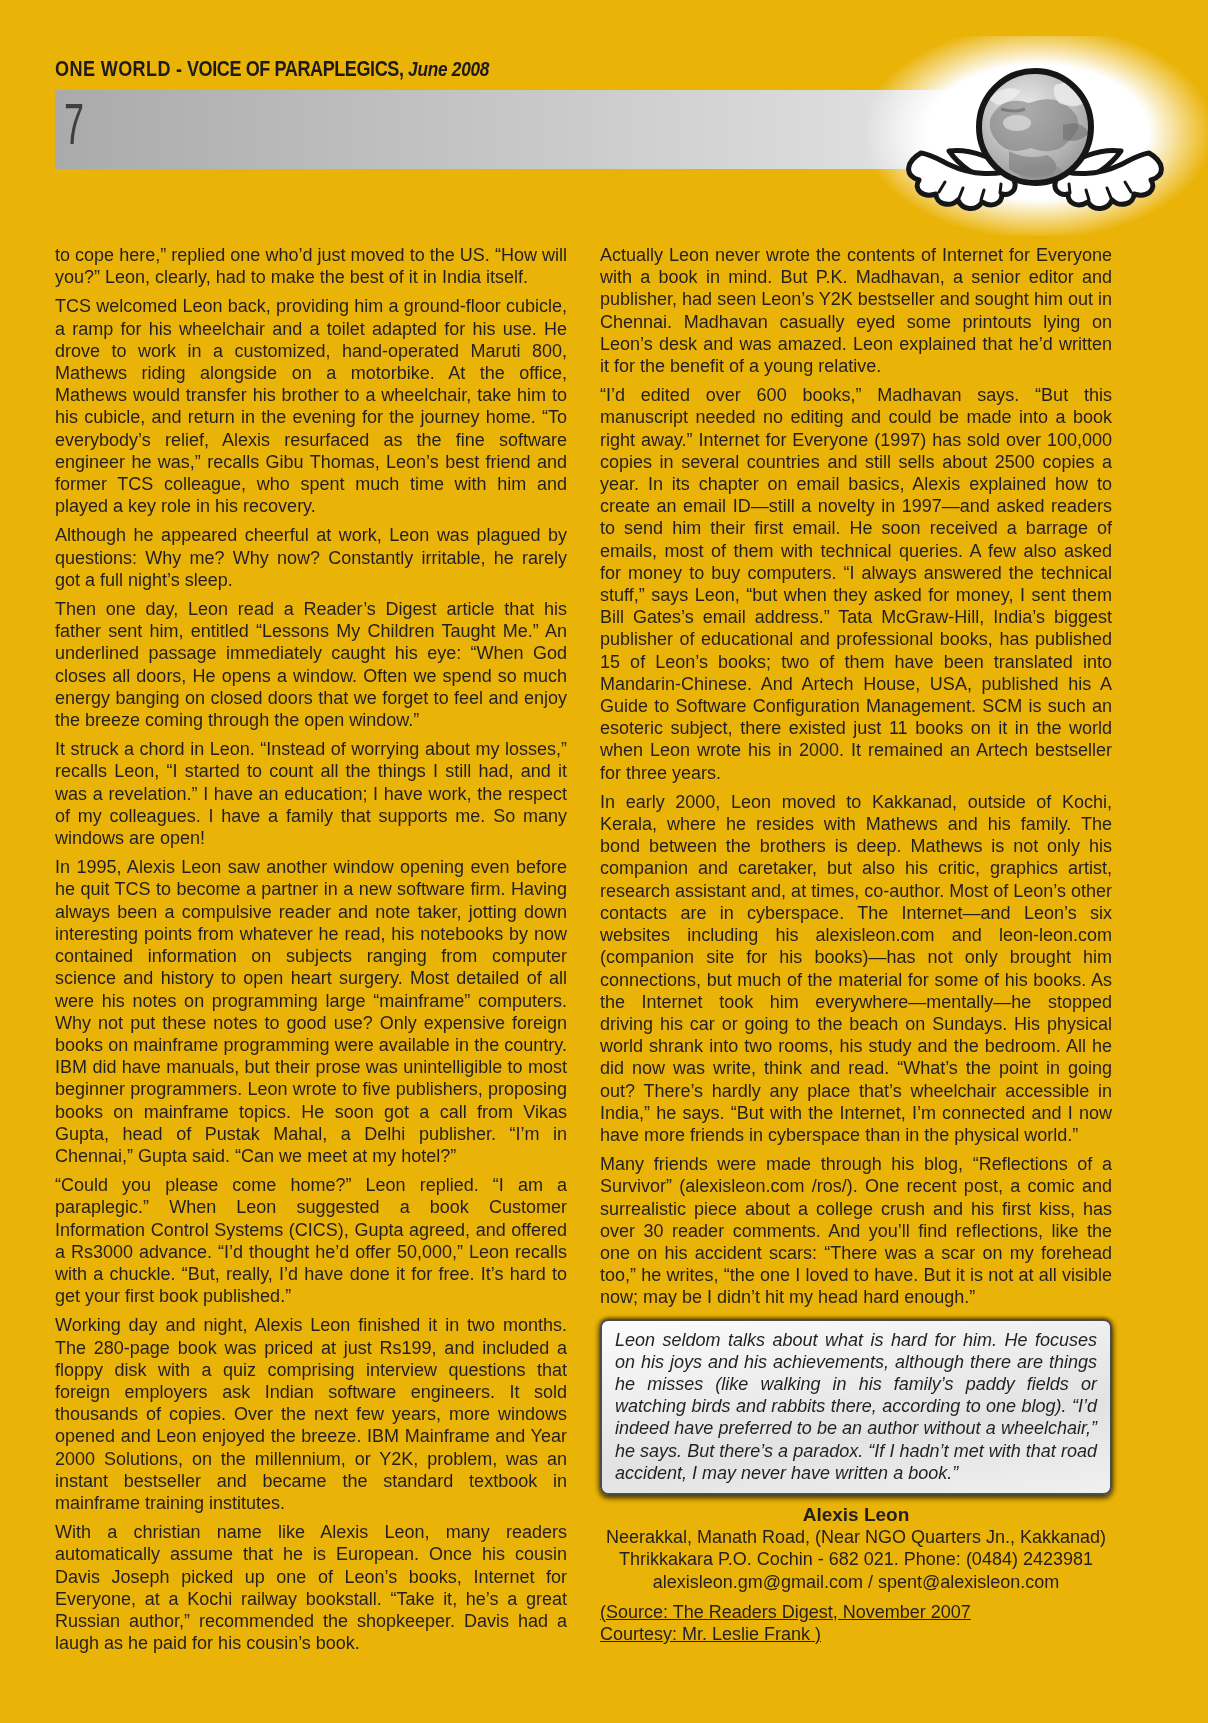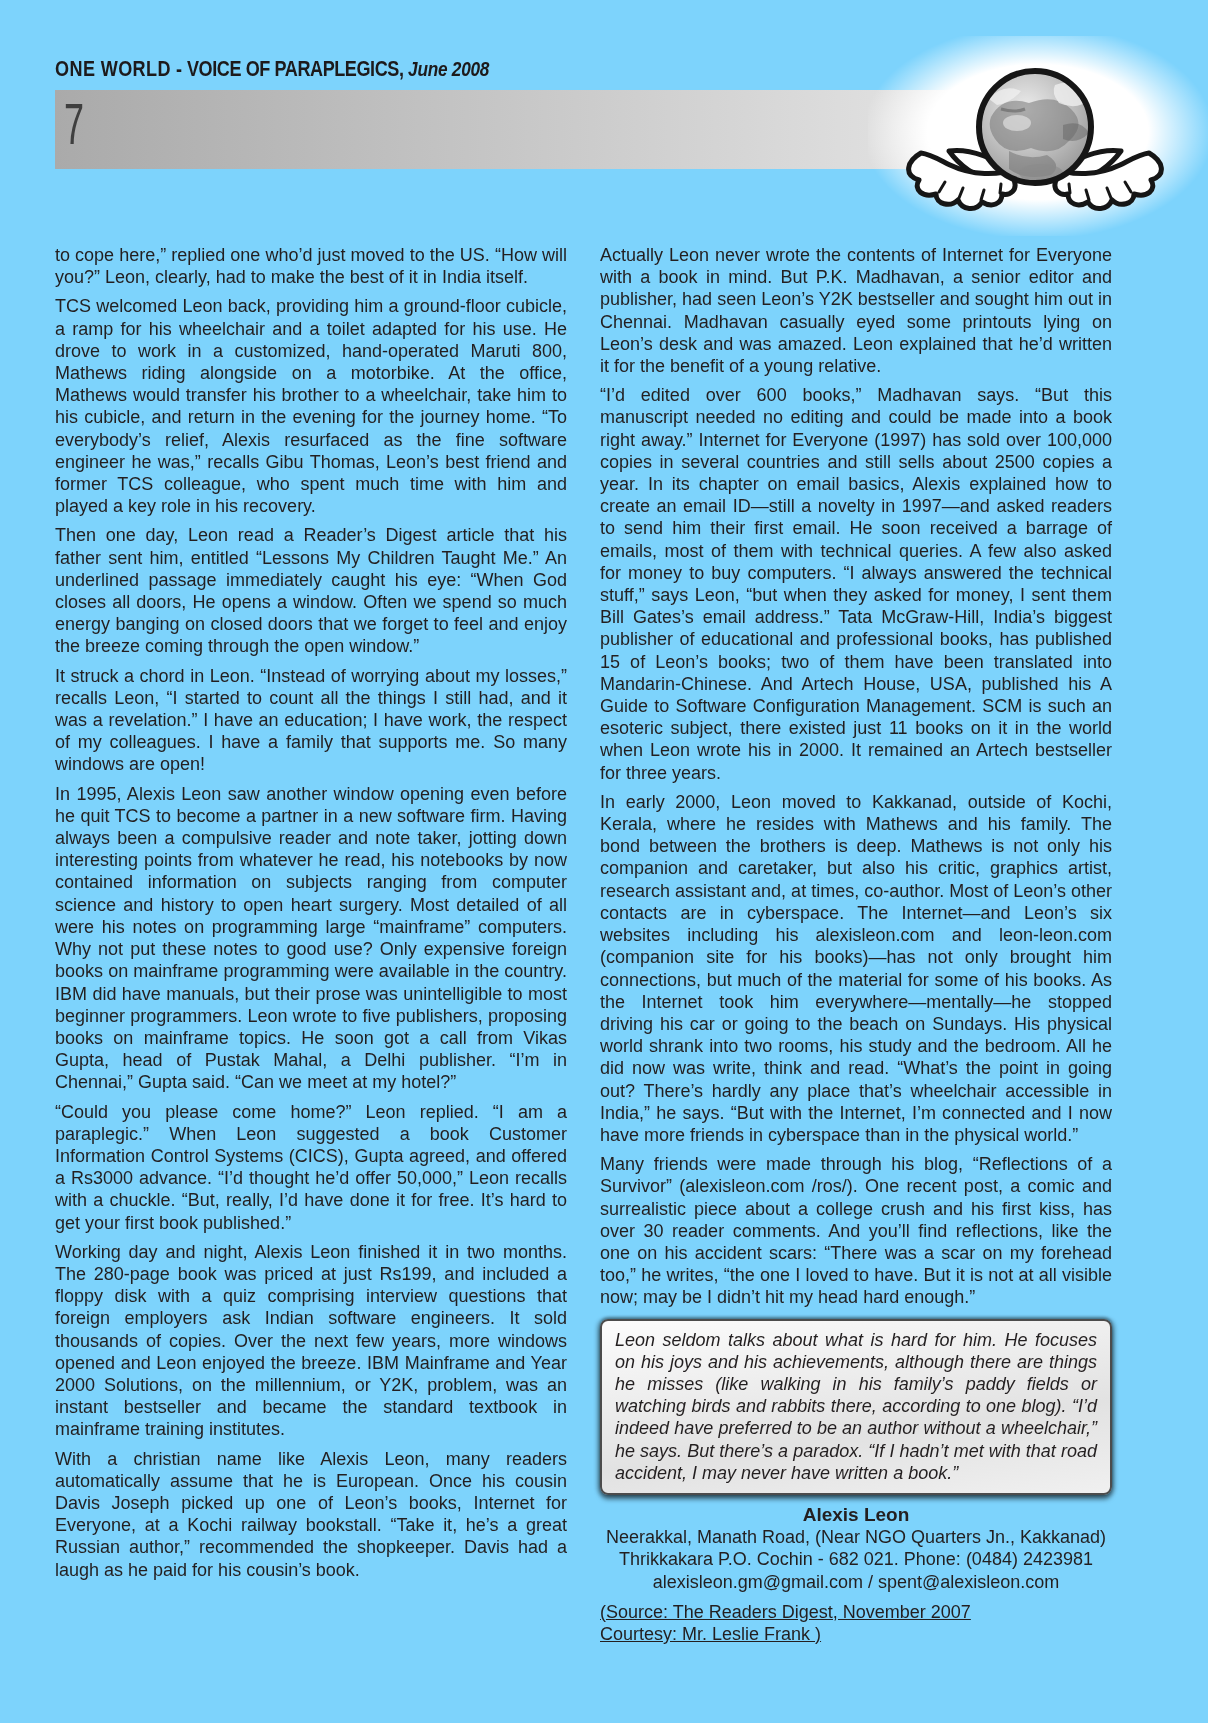--- a/index.html
+++ b/index.html
@@ -1,19 +1,19 @@
 <!DOCTYPE html>
 <html><head>
 <meta charset="utf-8">
 <style>
   html,body{margin:0;padding:0;background:#ffffff;}
   .page{
     position:relative;
     width:1208px;height:1723px;
-    background:#7dd3fc;
+    background:#eab308;
     font-family:"Liberation Sans","DejaVu Sans",sans-serif;
     color:#231f20;
     overflow:hidden;
   }
   
   .masthead{
     position:absolute;left:55px;top:56px;
     white-space:nowrap;
     transform:scaleX(0.82);transform-origin:left top;
     font-weight:bold;color:#1d1a1b;
@@ -107,20 +107,21 @@
       <ellipse cx="112" cy="68" rx="14" ry="8" fill="#e9e9e9" opacity="0.6"></ellipse>
       <ellipse cx="136" cy="118" rx="22" ry="9" fill="#8a8a8a" opacity="0.6"></ellipse>
       <path d="M96,54 Q110,58 120,54" stroke="#555555" stroke-width="3" fill="none" opacity="0.5"></path>
     </g>
     <circle cx="130" cy="72" r="56" fill="none" stroke="#161616" stroke-width="6"></circle>
   </svg>
 
   <div class="col col-left">
     <p>to cope here,” replied one who’d just moved to the US. “How will you?” Leon, clearly, had to make the best of it in India itself.</p>
     <p>TCS welcomed Leon back, providing him a ground-floor cubicle, a ramp for his wheelchair and a toilet adapted for his use. He drove to work in a customized, hand-operated Maruti 800, Mathews riding alongside on a motorbike. At the office, Mathews would transfer his brother to a wheelchair, take him to his cubicle, and return in the evening for the journey home. “To everybody’s relief, Alexis resurfaced as the fine software engineer he was,” recalls Gibu Thomas, Leon’s best friend and former TCS colleague, who spent much time with him and played a key role in his recovery.</p>
+    <p>Although he appeared cheerful at work, Leon was plagued by questions: Why me? Why now? Constantly irritable, he rarely got a full night’s sleep.</p>
     <p>Then one day, Leon read a Reader’s Digest article that his father sent him, entitled “Lessons My Children Taught Me.” An underlined passage immediately caught his eye: “When God closes all doors, He opens a window. Often we spend so much energy banging on closed doors that we forget to feel and enjoy the breeze coming through the open window.”</p>
     <p>It struck a chord in Leon. “Instead of worrying about my losses,” recalls Leon, “I started to count all the things I still had, and it was a revelation.” I have an education; I have work, the respect of my colleagues. I have a family that supports me. So many windows are open!</p>
     <p>In 1995, Alexis Leon saw another window opening even before he quit TCS to become a partner in a new software firm. Having always been a compulsive reader and note taker, jotting down interesting points from whatever he read, his notebooks by now contained information on subjects ranging from computer science and history to open heart surgery. Most detailed of all were his notes on programming large “mainframe” computers. Why not put these notes to good use? Only expensive foreign books on mainframe programming were available in the country. IBM did have manuals, but their prose was unintelligible to most beginner programmers. Leon wrote to five publishers, proposing books on mainframe topics. He soon got a call from Vikas Gupta, head of Pustak Mahal, a Delhi publisher. “I’m in Chennai,” Gupta said. “Can we meet at my hotel?”</p>
     <p>“Could you please come home?” Leon replied. “I am a paraplegic.” When Leon suggested a book Customer Information Control Systems (CICS), Gupta agreed, and offered a Rs3000 advance. “I’d thought he’d offer 50,000,” Leon recalls with a chuckle. “But, really, I’d have done it for free. It’s hard to get your first book published.”</p>
     <p>Working day and night, Alexis Leon finished it in two months. The 280-page book was priced at just Rs199, and included a floppy disk with a quiz comprising interview questions that foreign employers ask Indian software engineers. It sold thousands of copies. Over the next few years, more windows opened and Leon enjoyed the breeze. IBM Mainframe and Year 2000 Solutions, on the millennium, or Y2K, problem, was an instant bestseller and became the standard textbook in mainframe training institutes.</p>
     <p>With a christian name like Alexis Leon, many readers automatically assume that he is European. Once his cousin Davis Joseph picked up one of Leon’s books, Internet for Everyone, at a Kochi railway bookstall. “Take it, he’s a great Russian author,” recommended the shopkeeper. Davis had a laugh as he paid for his cousin’s book.</p>
   </div>
 
   <div class="col col-right">
     <p>Actually Leon never wrote the contents of Internet for Everyone with a book in mind. But P.K. Madhavan, a senior editor and publisher,  had seen Leon’s Y2K bestseller and sought him out in Chennai. Madhavan casually eyed some printouts lying on Leon’s desk and was amazed. Leon explained that he’d written it for the benefit of a young relative.</p>

